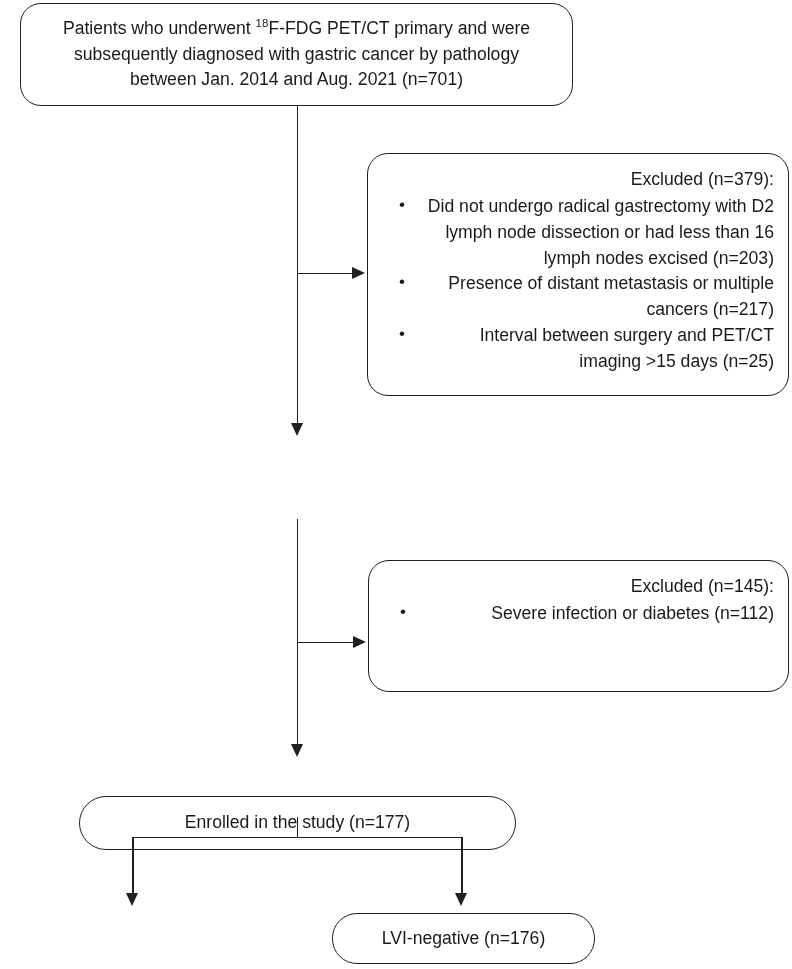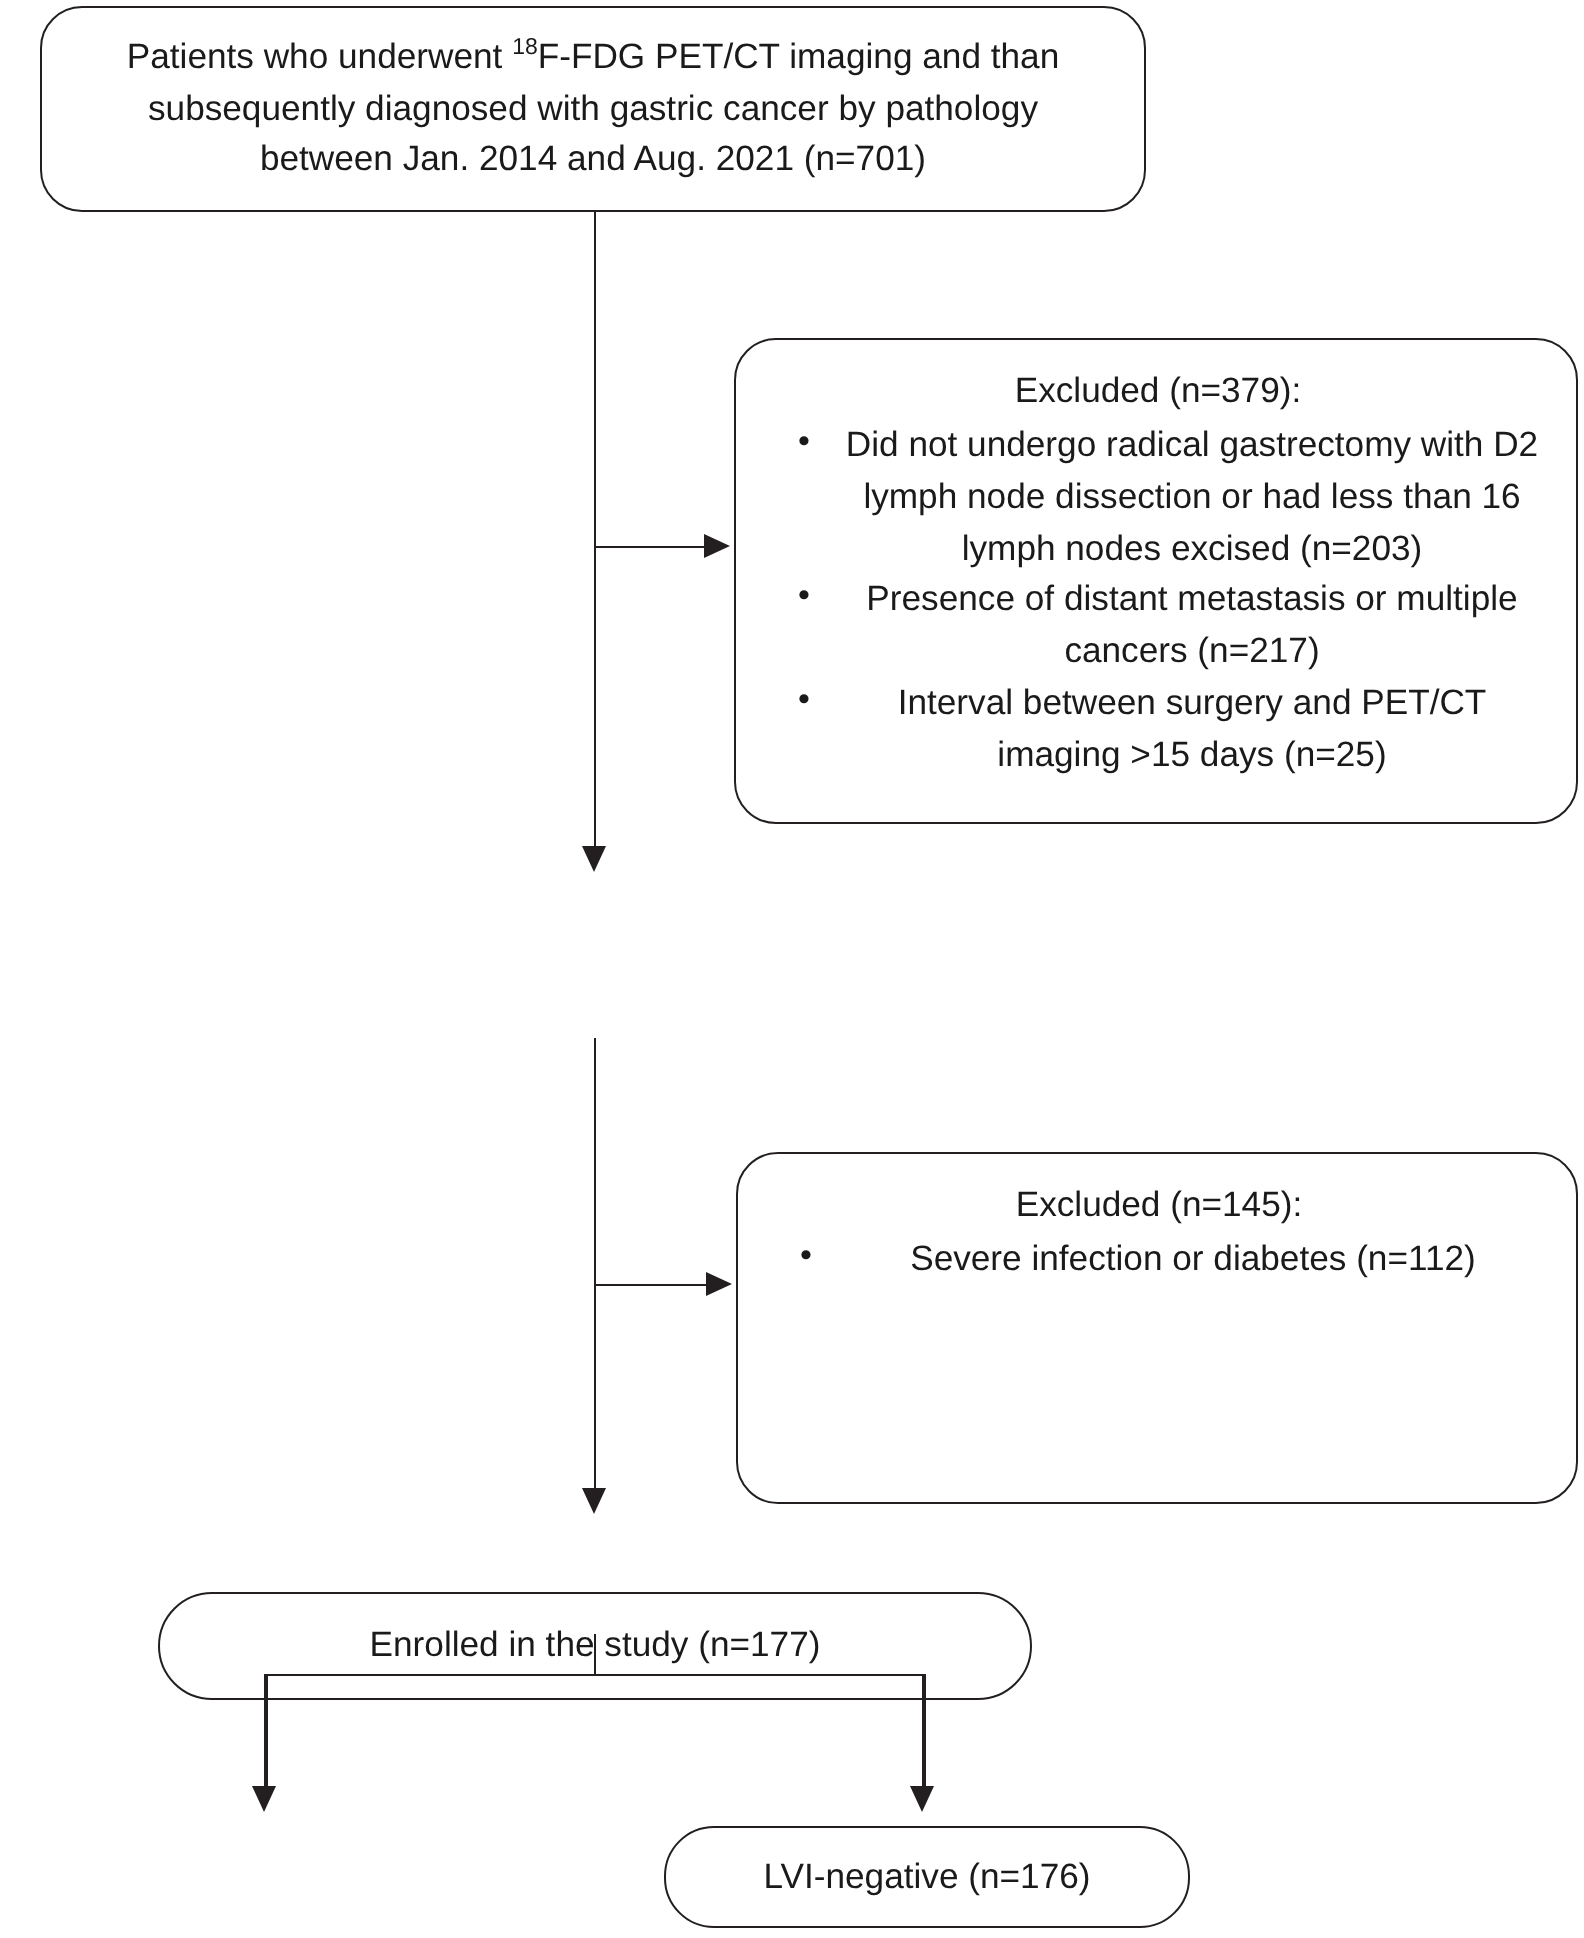--- a/index.html
+++ b/index.html
@@ -29,22 +29,21 @@
     line-height: 1.47;
   }
   .node.centered {
     display: flex;
     align-items: center;
     justify-content: center;
     text-align: center;
   }
   .node.excluded {
     padding: 13px 14px 12px 16px;
-    text-align: center;
-    margin-top: 16px;
+    text-align: right;
   }
   .excl-title {
     display: block;
     margin: 0 0 1px 0;
     white-space: nowrap;
   }
   .excl-list {
     margin: 0;
     padding: 0;
     list-style: none;
@@ -87,33 +86,33 @@
     width: 0; height: 0;
     border-top: 6.5px solid transparent;
     border-bottom: 6.5px solid transparent;
     border-left: 13px solid #231f20;
   }
 
   
   #node-screened   { left: 20px;  top: 3px;   width: 553px; height: 103px; border-radius: 21px; }
   #node-excluded-1 { left: 367px; top: 153px; width: 422px; height: 243px; border-radius: 21px; }
   #node-eligible   { left: 20px;  top: 441px; width: 553px; height: 78px;  border-radius: 21px; }
-  #node-excluded-2 { left: 368px; top: 560px; width: 421px; height: 176px; border-radius: 21px; }
+  #node-excluded-2 { left: 368px; top: 560px; width: 421px; height: 132px; border-radius: 21px; }
   #node-enrolled   { left: 79px;  top: 796px; width: 437px; height: 54px;  border-radius: 27px; }
   #node-lvi-pos    { left: 3px;   top: 913px; width: 262px; height: 51px;  border-radius: 25px; }
   #node-lvi-neg    { left: 332px; top: 913px; width: 263px; height: 51px;  border-radius: 25px; }
 </style>
 </head>
 <body>
 
 <div id="flowchart">
 
   <div class="node centered" id="node-screened">
     <div>
-      <span><span>Patients who underwent </span><span class="sup">18</span><span>F-FDG PET/CT imaging and than</span></span><br>
+      <span><span>Patients who underwent </span><span class="sup">18</span><span>F-FDG PET/CT primary and were</span></span><br>
       <span>subsequently diagnosed with gastric cancer by pathology</span><br>
       <span>between Jan. 2014 and Aug. 2021 (n=701)</span>
     </div>
   </div>
 
   <div class="vline" style="left:296.6px; top:106px; height:317px;"></div>
   <div class="arrow-down" style="left:290.5px; top:423px;"></div>
 
   <div class="hline" style="left:296.6px; top:272.5px; width:56px;"></div>
   <div class="arrow-right" style="left:352px; top:266.8px;"></div>

